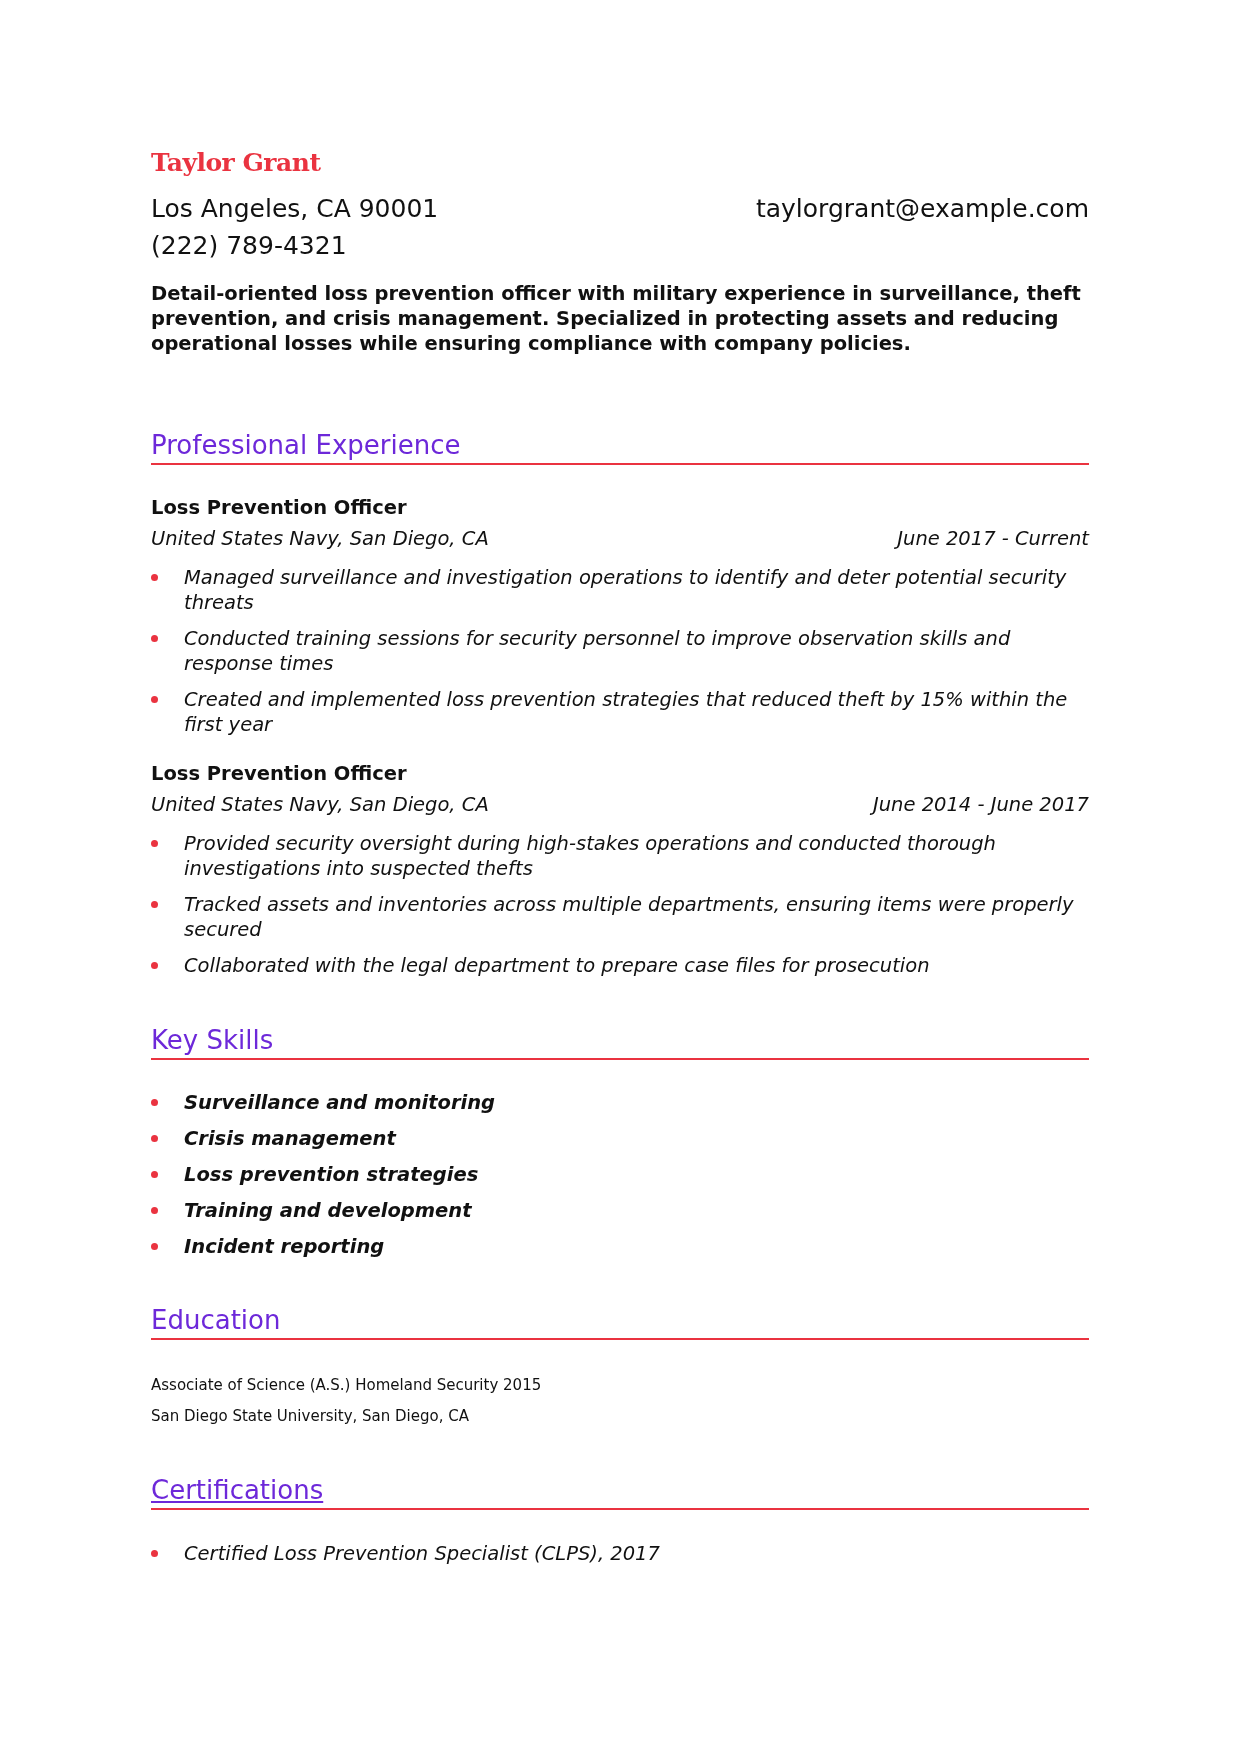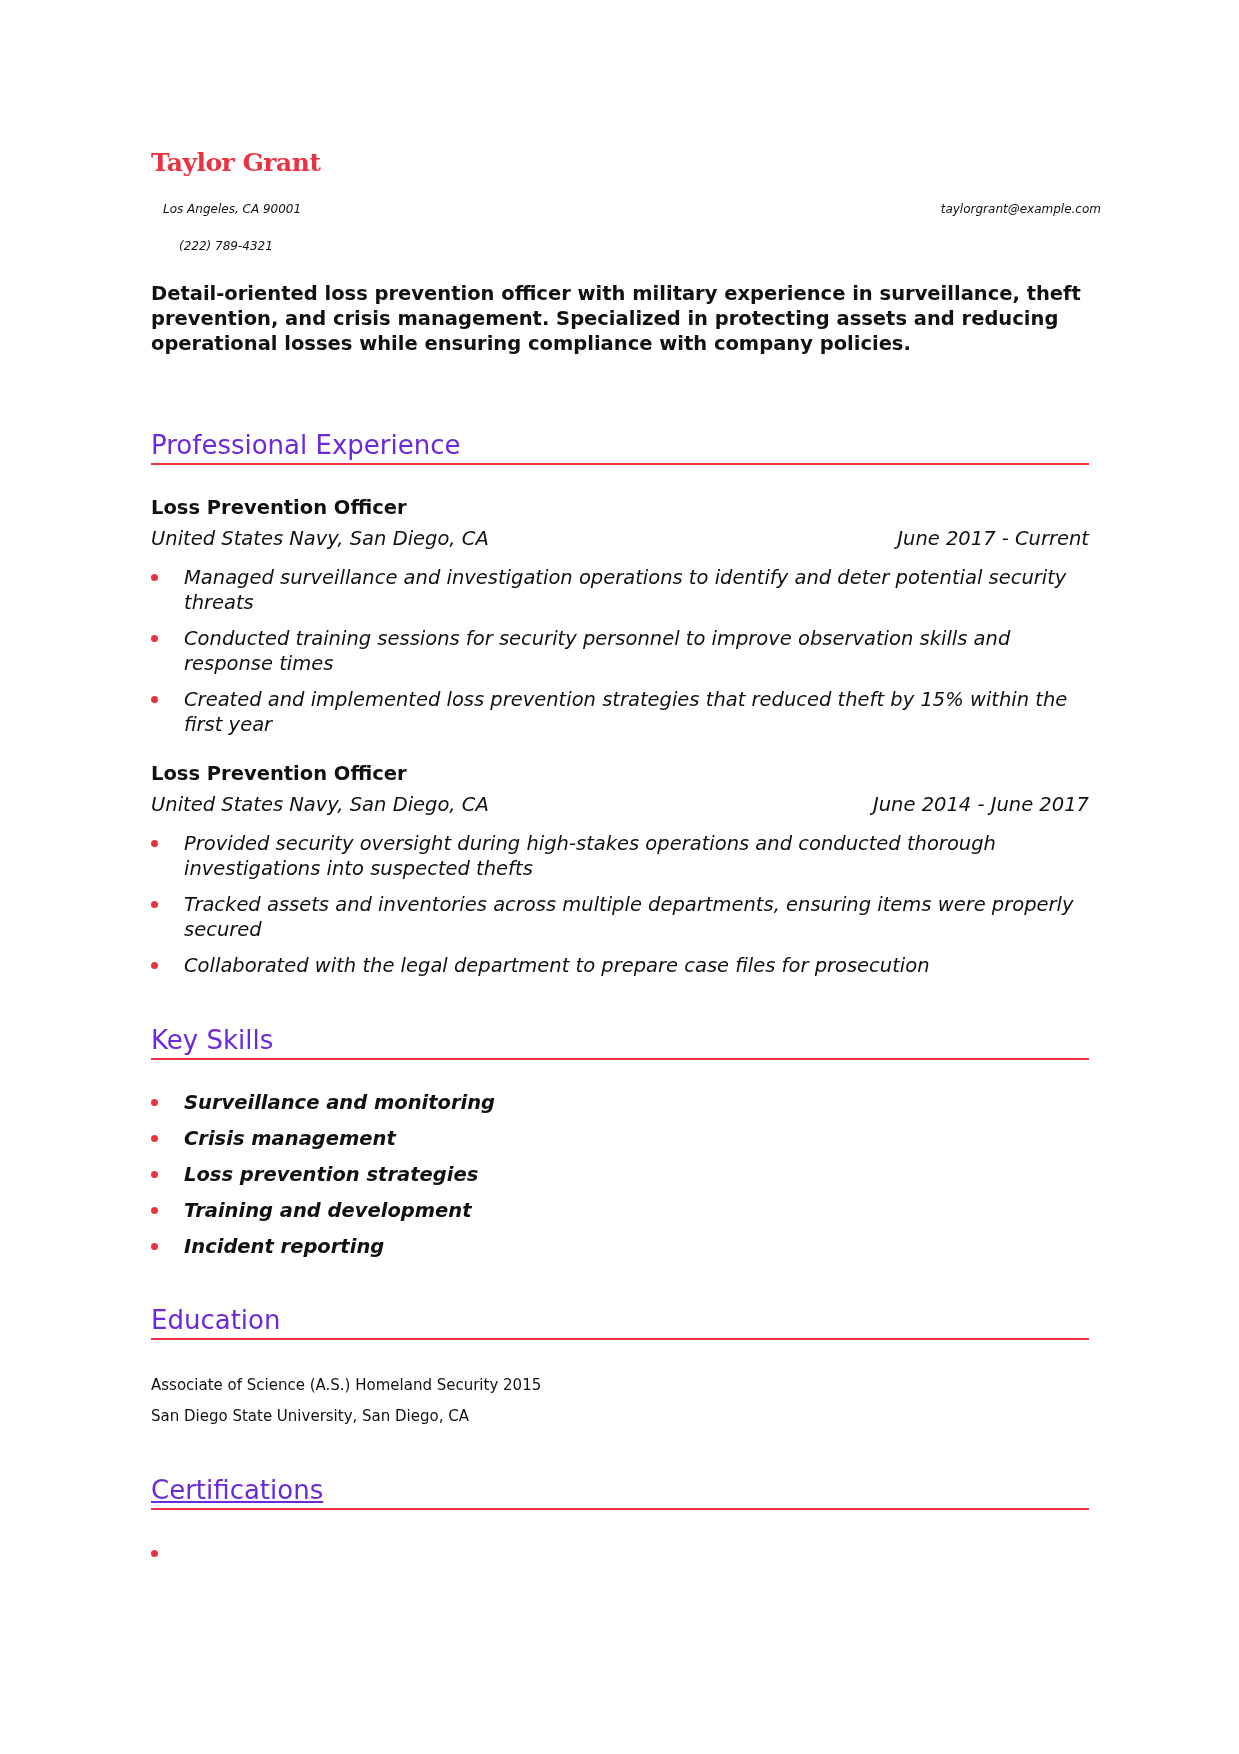--- a/index.html
+++ b/index.html
@@ -1,21 +1,21 @@
 <!DOCTYPE html>
 <html><head>
   <meta charset="utf-8">
   <style>
     html, body { margin: 0; padding: 0; background: #ffffff; }
     body { width: 1239px; height: 1754px; position: relative; overflow: hidden;
       font-family: "DejaVu Sans", sans-serif; color: #111111; }
     .page { position: absolute; left: 151px; top: 0; width: 938px; }
     .name { position: absolute; top: 148px; left: 0; font-family: "DejaVu Serif", serif;
       font-weight: bold; font-size: 25px; color: #ea3340; letter-spacing: -0.5px; }
-    .contact-row { position: absolute; left: 12px; width: 938px; font-size: 12px; line-height: 24px; font-style: italic; }
+    .contact-row { position: absolute; left: 0; width: 938px; font-size: 25px; line-height: 24px; }
     .contact-row .right { position: absolute; right: 0; top: 0; }
     .summary { position: absolute; top: 281px; left: 0; width: 938px; font-weight: bold;
       font-size: 19.5px; line-height: 25px; }
     .section-head { position: absolute; left: 0; width: 938px; border-bottom: 2.5px solid #ea3340;
       color: #6d28d9; font-size: 26px; line-height: 34px; padding-bottom: 1px; }
     .job-title { position: absolute; left: 0; font-weight: bold; font-size: 19.5px; line-height: 24px; }
     .job-meta { position: absolute; left: 0; width: 938px; font-style: italic; font-size: 19.5px; line-height: 24px; }
     .job-meta .dates { position: absolute; right: 0; top: 0; }
     ul.bullets { position: absolute; left: 0; width: 938px; margin: 0; padding: 0; list-style: none; font-style: italic; }
     ul.bullets li { position: relative; padding-left: 33px; font-size: 19.5px; line-height: 25px; margin-bottom: 11px; }
@@ -27,21 +27,21 @@
 <body>
 
 <div class="page">
 
   <div class="name">Taylor Grant</div>
 
   <div class="contact-row" style="top:197px;">
     <span>Los Angeles, CA 90001</span>
     <span class="right">taylorgrant@example.com</span>
   </div>
-  <div class="contact-row" style="top:234px;margin-left:16px;">
+  <div class="contact-row" style="top:234px;">
     <span>(222) 789-4321</span>
   </div>
 
   <div class="summary">Detail-oriented loss prevention officer with military experience in surveillance, theft prevention, and crisis management. Specialized in protecting assets and reducing operational losses while ensuring compliance with company policies.</div>
 
   <div class="section-head" style="top:428px;">Professional Experience</div>
 
   <div class="job-title" style="top:496px;">Loss Prevention Officer</div>
   <div class="job-meta" style="top:527px;">
     <span>United States Navy, San Diego, CA</span>
@@ -72,16 +72,16 @@
     <li><span class="dot"></span><span>Training and development</span></li>
     <li><span class="dot"></span><span>Incident reporting</span></li>
   </ul>
 
   <div class="section-head" style="top:1303px;">Education</div>
   <div class="edu-line" style="top:1373px;">Associate of Science (A.S.) Homeland Security 2015</div>
   <div class="edu-line" style="top:1404px;">San Diego State University, San Diego, CA</div>
 
   <div class="section-head" style="top:1473px;text-decoration:underline;">Certifications</div>
   <ul class="bullets" style="top:1541px;">
-    <li><span class="dot"></span></li>
+    <li><span class="dot"></span><span>Certified Loss Prevention Specialist (CLPS), 2017</span></li>
   </ul>
 
 </div>
 
 </body></html>

